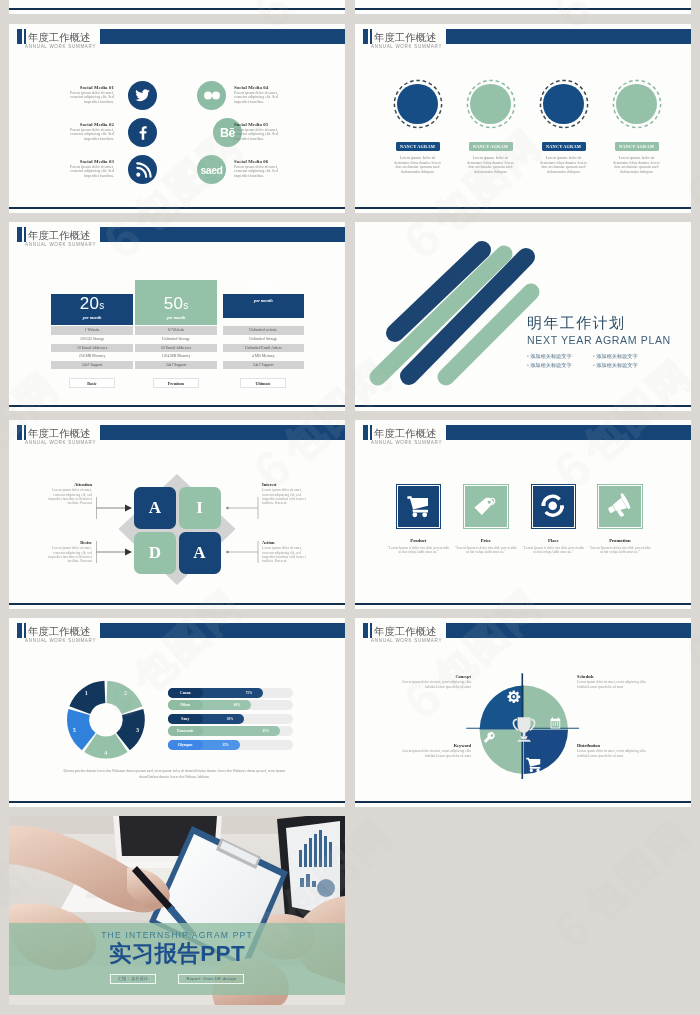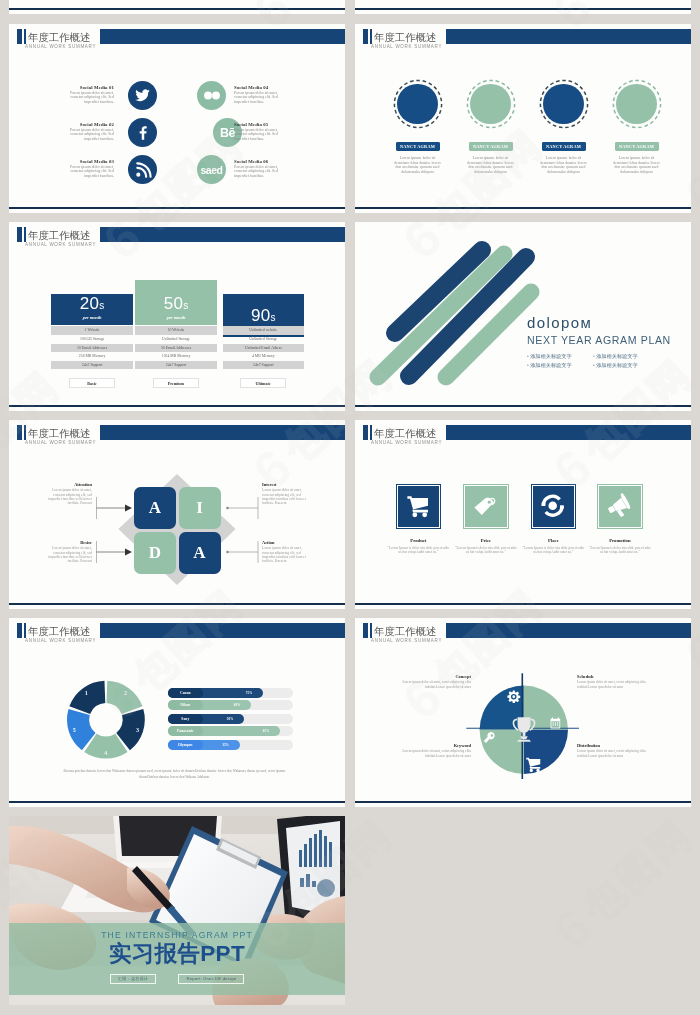--- a/index.html
+++ b/index.html
@@ -229,21 +229,21 @@
             <div class="pr-per">per month</div>
           </div>
           <div class="pr-row alt" style="top: 104.4px;">10 Website</div>
           <div class="pr-row" style="top: 113px;">Unlimited Storage</div>
           <div class="pr-row alt" style="top: 121.6px;">50 Email Addresses</div>
           <div class="pr-row" style="top: 130.2px;">1024 MB Memory</div>
           <div class="pr-row alt" style="top: 138.8px;">24x7 Support</div>
           <div class="pr-btn" style="left: 17.8px; top: 156.3px;">Premium</div>
         </div>
         <div class="pr-col" style="left: 213.6px; top: 0px;">
-          <div class="pr-head" style="top: 72px; height: 43px; background: rgb(22, 68, 118); display: flex; flex-direction: column; align-items: center; justify-content: flex-end; padding-bottom: 4px; box-sizing: border-box;">
+          <div class="pr-head" style="top: 72px; height: 24px; background: rgb(22, 68, 118); display: flex; flex-direction: column; align-items: center; justify-content: flex-end; padding-bottom: 14px; box-sizing: border-box;">
             <div class="pr-price">90<span>s</span></div>
             <div class="pr-per">per month</div>
           </div>
           <div class="pr-row alt" style="top: 104.4px;">Unlimited website</div>
           <div class="pr-row" style="top: 113px;">Unlimited Storage</div>
           <div class="pr-row alt" style="top: 121.6px;">Unlimited Email Adress</div>
           <div class="pr-row" style="top: 130.2px;">4 MB Memory</div>
           <div class="pr-row alt" style="top: 138.8px;">24x7 Support</div>
           <div class="pr-btn" style="left: 17.8px; top: 156.3px;">Ultimate</div>
         </div>
@@ -253,21 +253,21 @@
 
   <div class="slide col2" style="top:222px">
     <div id="s4-body">
         <svg width="336" height="189" viewBox="0 0 336 189" style="position:absolute;left:0;top:0">
           <line x1="23" y1="155" x2="149" y2="32" stroke="#95c1a9" stroke-width="17" stroke-linecap="round"></line>
           <line x1="40" y1="111" x2="127" y2="28" stroke="#1b4471" stroke-width="18" stroke-linecap="round"></line>
           <line x1="54" y1="154" x2="171" y2="35" stroke="#1b4471" stroke-width="18" stroke-linecap="round"></line>
           <line x1="91" y1="155" x2="176" y2="70" stroke="#95c1a9" stroke-width="17" stroke-linecap="round"></line>
         </svg>
         <div style="position:absolute;left:172px;top:93px;width:164px">
-          <div style="font-size:15px;color:#2f4f68;letter-spacing:1.4px;line-height:16px;font-weight:400">dolором</div>
+          <div style="font-size:15px;color:#2f4f68;letter-spacing:1.4px;line-height:16px;font-weight:400">明年工作计划</div>
           <div style="font-size:10.6px;color:#3d5f78;letter-spacing:.62px;line-height:12px;margin-top:3px">NEXT YEAR AGRAM PLAN</div>
           <div style="margin-top:7px;display:grid;grid-template-columns:66px 66px;row-gap:2.6px">
             <div style="font-size:5.2px;color:#4a6a82;white-space:nowrap;line-height:6px"><span style="color:#8aa2b5;font-size:5px">• </span>添加相关标题文字</div>
             <div style="font-size:5.2px;color:#4a6a82;white-space:nowrap;line-height:6px"><span style="color:#8aa2b5;font-size:5px">• </span>添加相关标题文字</div>
             <div style="font-size:5.2px;color:#4a6a82;white-space:nowrap;line-height:6px"><span style="color:#8aa2b5;font-size:5px">• </span>添加相关标题文字</div>
             <div style="font-size:5.2px;color:#4a6a82;white-space:nowrap;line-height:6px"><span style="color:#8aa2b5;font-size:5px">• </span>添加相关标题文字</div>
           </div>
         </div>
       </div>
     <div class="botline"></div>

